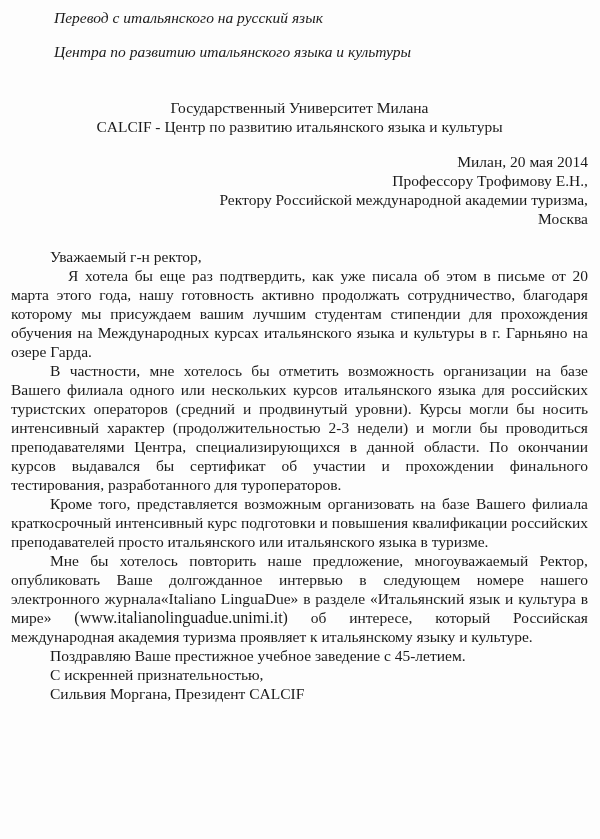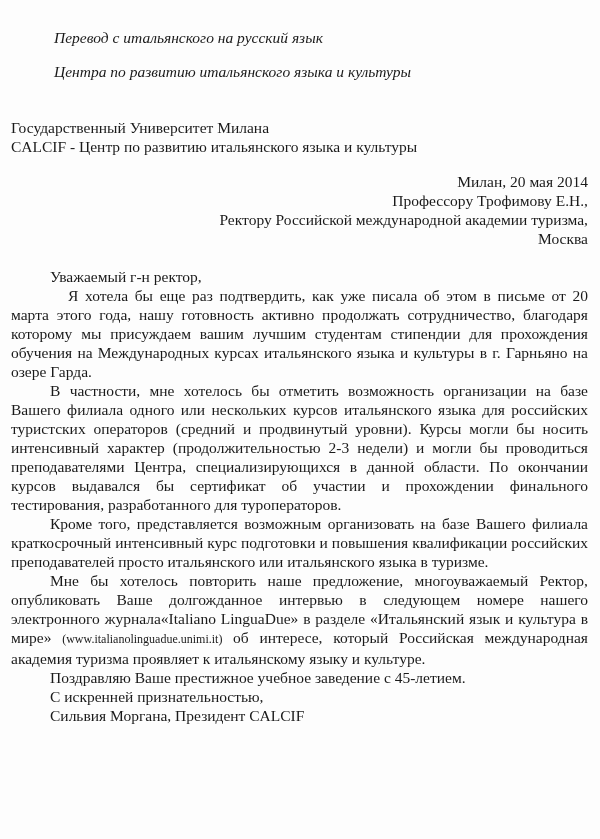--- a/index.html
+++ b/index.html
@@ -6,34 +6,34 @@
   body {
     width: 600px; height: 839px;
     background: #fdfdfd;
     font-family: "Liberation Serif", "DejaVu Serif", serif;
     color: #1a1a1a;
     overflow: hidden;
   }
   .page {
     box-sizing: border-box;
     width: 600px; height: 839px;
-    padding: 28px 12px 0 11px;
+    padding: 8px 12px 0 11px;
     font-size: 15.5px;
     line-height: 19px;
   }
   p { margin: 0; }
   .italic-note { font-style: italic; margin-left: 43px; }
   .gap-after { margin-bottom: 15px; }
-  .org-header { margin-top: 37px; }
+  .org-header { margin-top: 37px; text-align: center; }
   .address { margin-top: 16px; text-align: right; font-family: Liberation Serif, serif; }
   .salutation { margin-top: 19px; text-indent: 39px; }
   .para { text-align: justify; text-indent: 39px; }
   .first-para { margin-top: 19px; }
   .deep-indent { text-indent: 57px; font-family: Liberation Serif, serif; }
-  .small-url { font-size: 12px; }
+  .small-url { font-size: 16px; }
   .line { text-indent: 39px; }
 </style>
 </head>
 <body>
 
 <div class="page">
 
   <p class="italic-note gap-after">Перевод с итальянского на русский язык</p>
 
   <p class="italic-note">Центра по развитию итальянского языка и культуры</p>

